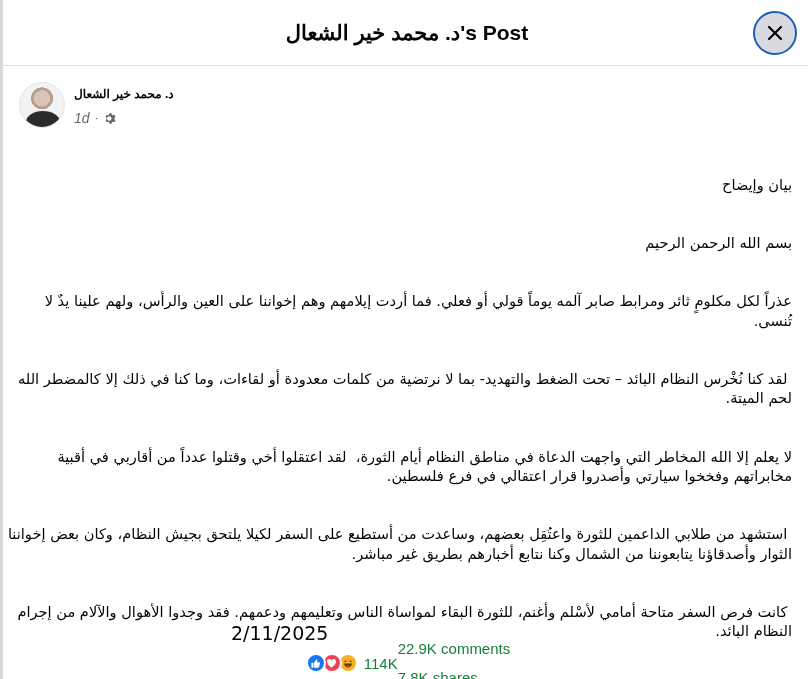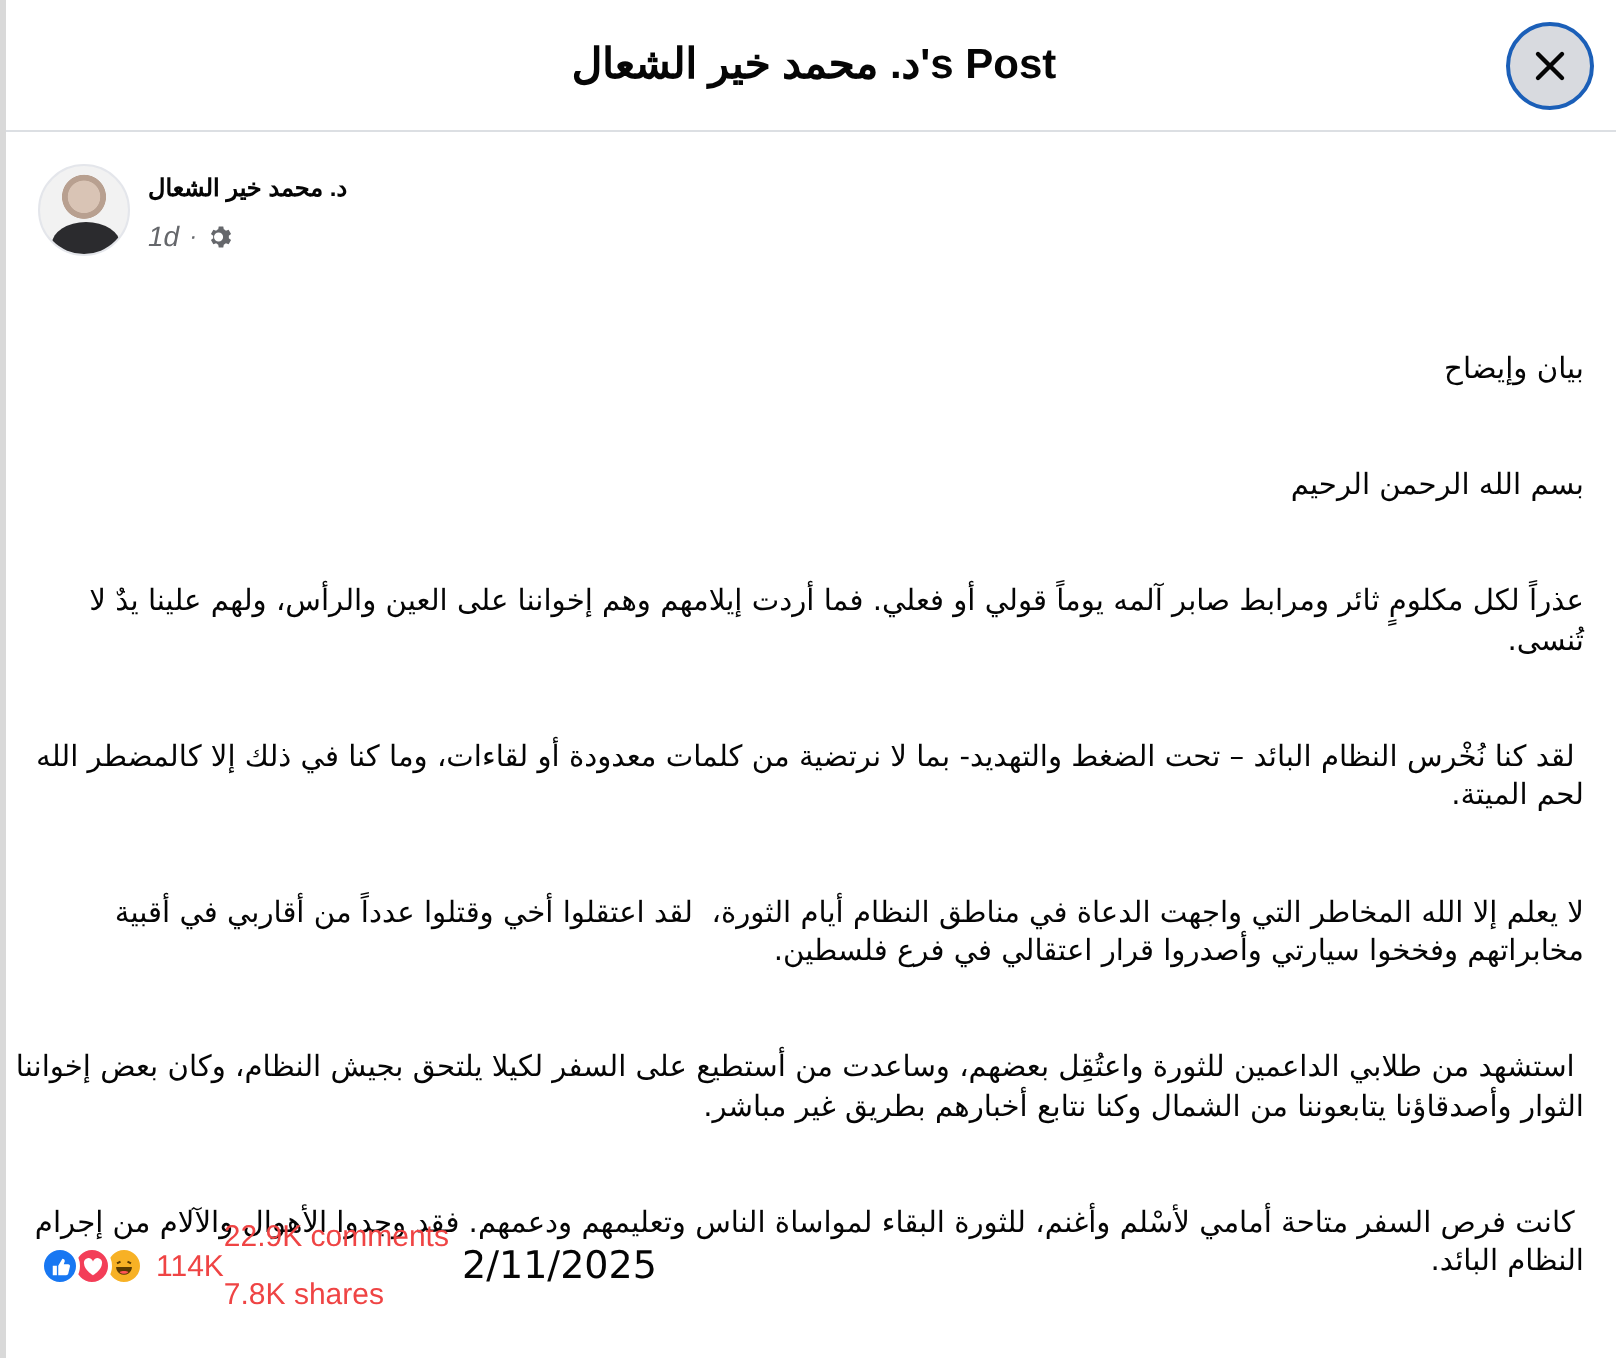--- a/index.html
+++ b/index.html
@@ -67,23 +67,23 @@
       font-family: "DejaVu Sans", sans-serif;
       font-size: 14.6px; line-height: 19.4px; color: #050505;
       white-space: pre-wrap;
     }
     .post-body p { margin: 0; }
     .date {
       position: absolute; left: 228px; top: 622px;
       font-family: "DejaVu Sans", sans-serif; font-size: 19px; color: #050505;
     }
     .footer {
-      position: absolute; left: 17px; top: 620px; right: 12px; height: 26px;
-      display: flex; align-items: center; justify-content: flex-start;
-      font-family: "Liberation Sans", sans-serif; font-size: 15px; color: #ef4444;
+      position: absolute; left: 17px; top: 650px; right: 12px; height: 26px;
+      display: flex; align-items: center; justify-content: center;
+      font-family: "Liberation Sans", sans-serif; font-size: 15px; color: #15803d;
     }
     .reactions { display: flex; align-items: center; cursor: pointer; }
     .react-icon {
       width: 20px; height: 20px; border-radius: 50%;
       border: 2px solid #fff; display: flex; align-items: center; justify-content: center;
       margin-right: -4px; position: relative;
     }
     .react-like { background: #1877f2; z-index: 3; }
     .react-love { background: #f33e58; z-index: 2; }
     .react-haha { background: #f7b125; z-index: 1; }

